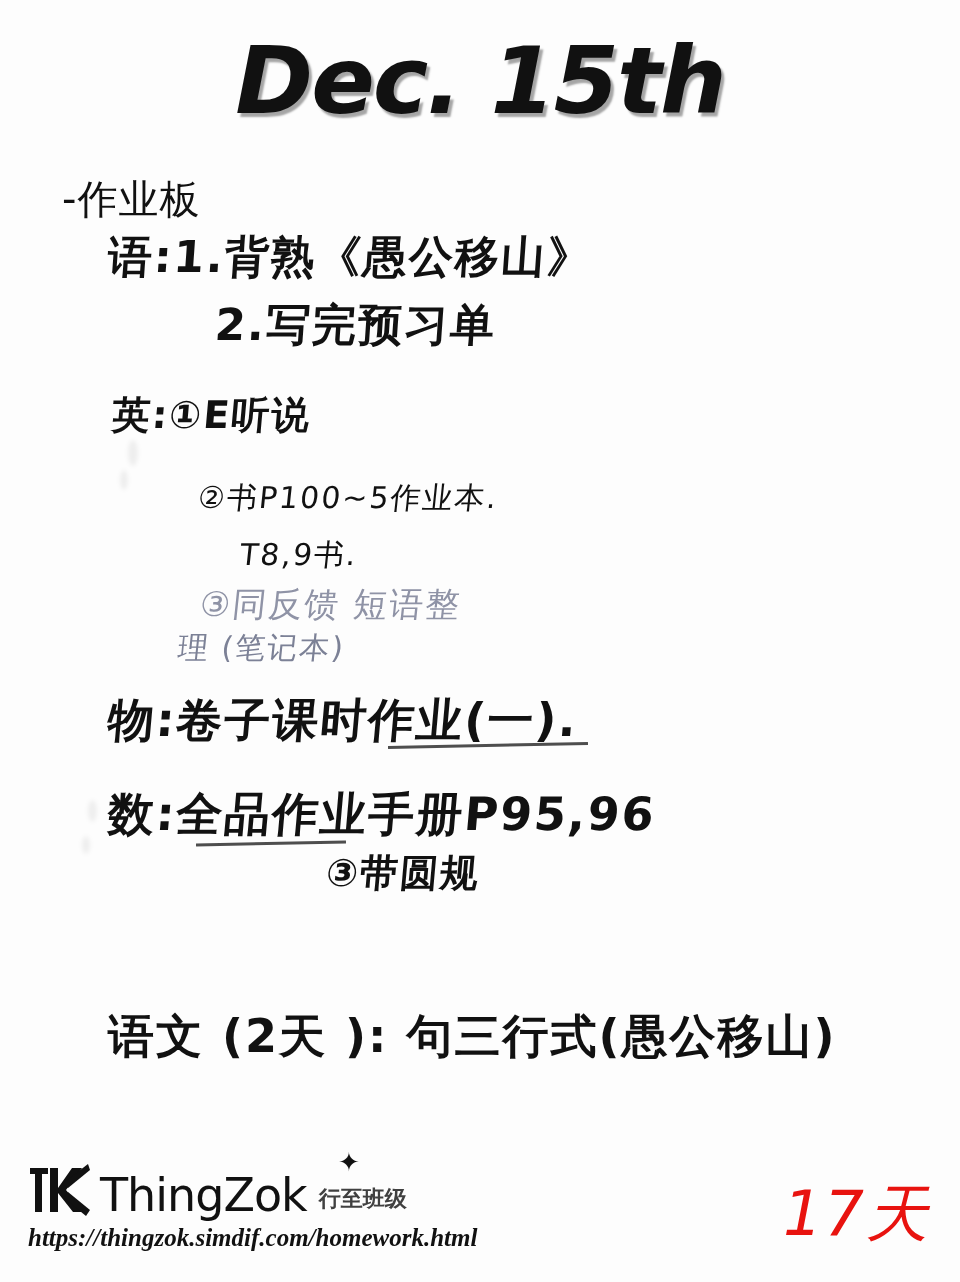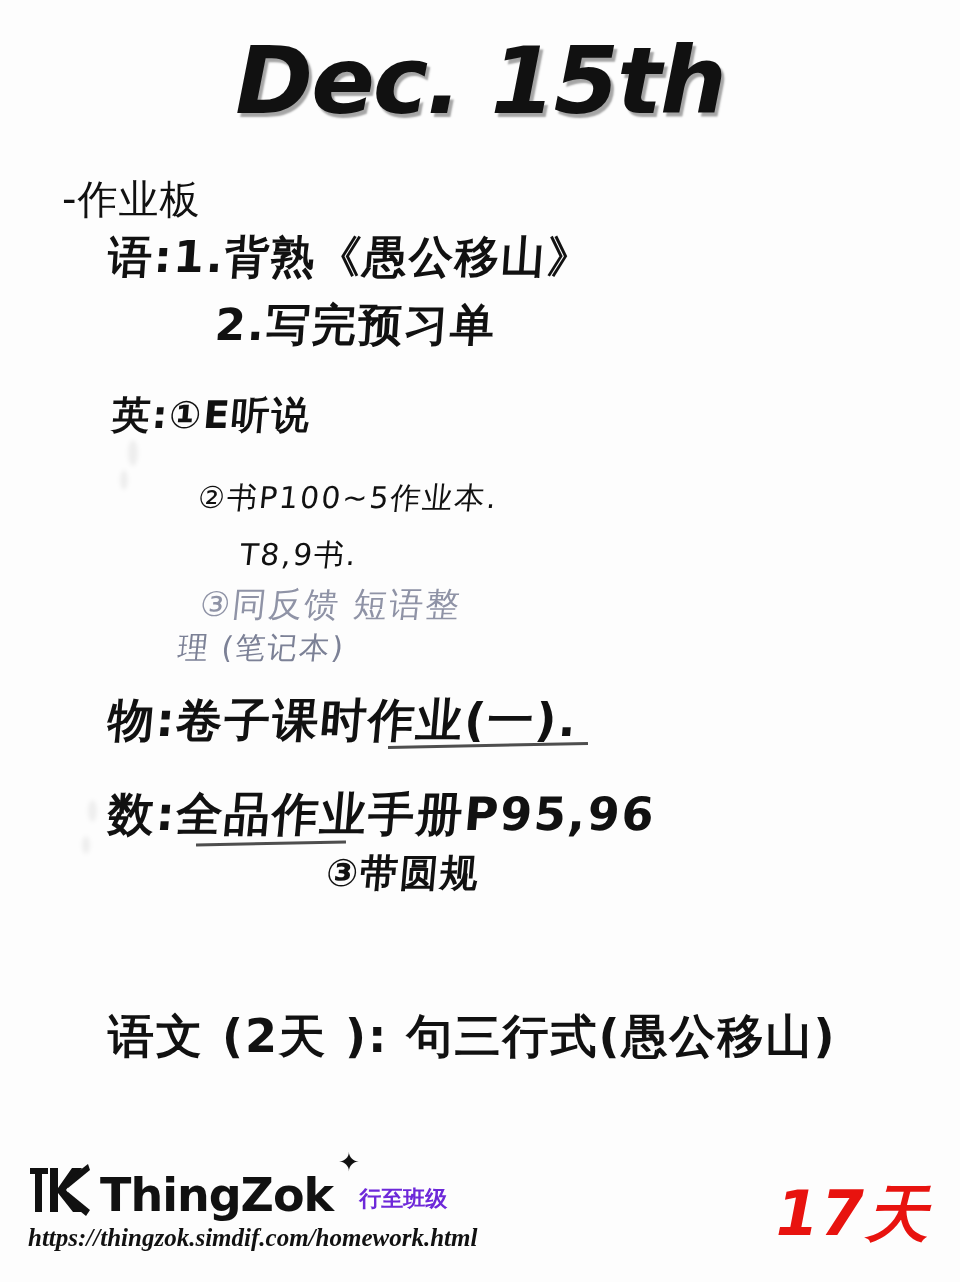--- a/index.html
+++ b/index.html
@@ -114,31 +114,31 @@
     align-items: flex-end;
     gap: 10px;
   }
   .brand-mark {
     width: 62px;
     height: 56px;
     position: relative;
   }
   .brand-name {
     font-size: 46px;
-    font-weight: 700;
+    font-weight: 400;
     font-family: "DejaVu Sans", sans-serif;
     letter-spacing: -1px;
     line-height: .95;
     color: #111;
   }
   .brand-sub {
     font-size: 22px;
     font-weight: 700;
-    color: #6d28d9;
-    margin-left: 16px;
+    color: #404040;
+    margin-left: 2px;
     padding-bottom: 4px;
   }
   .brand-spark {
     position: absolute;
     left: 338px;
     bottom: 104px;
     font-size: 26px;
     color: #111;
   }
   .brand-url {
@@ -163,21 +163,21 @@
     font-family: "DejaVu Sans", sans-serif;
     font-size: 46px;
     font-weight: 800;
     color: #111;
     letter-spacing: 4px;
     line-height: 1;
   }
   .countdown-value {
     font-family: "DejaVu Sans", sans-serif;
     font-size: 62px;
-    font-weight: 700;
+    font-weight: 400;
     font-style: italic;
     color: #e8130f;
     letter-spacing: 2px;
     line-height: 1.05;
     margin-top: 4px;
   }
 
   
   .smudge {
     position: absolute;

